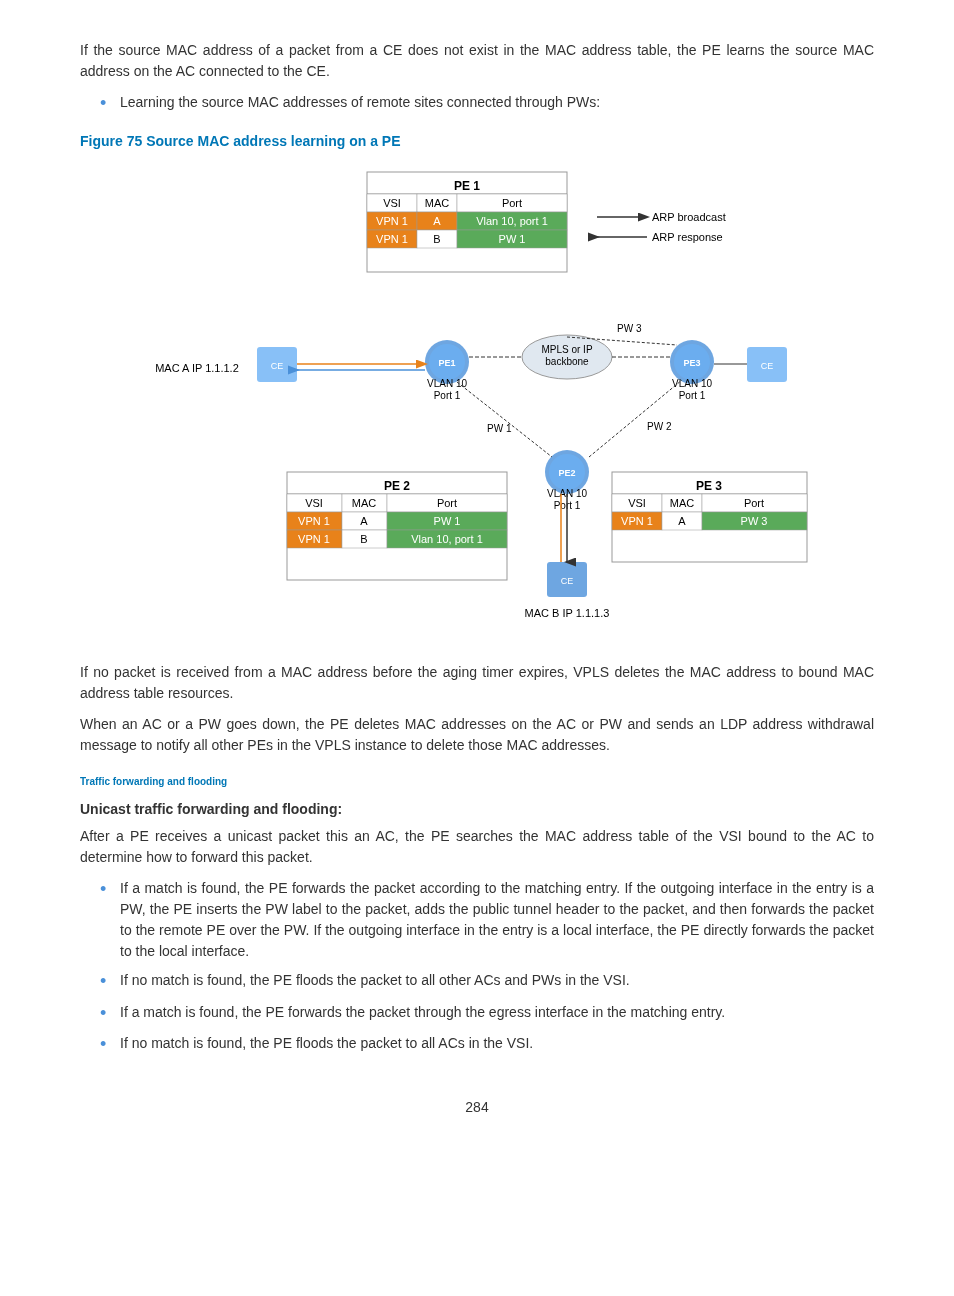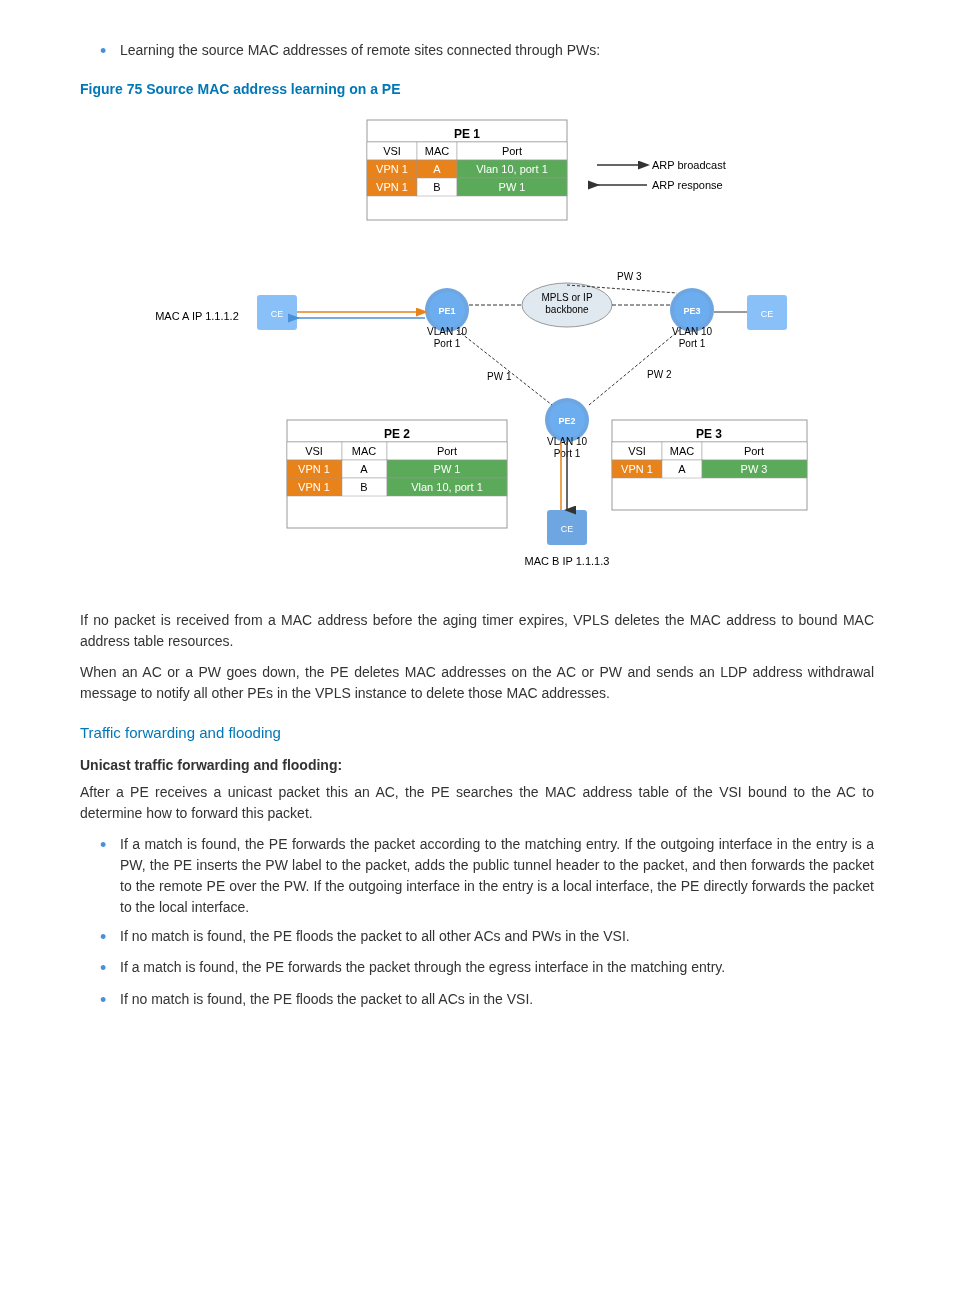--- a/index.html
+++ b/index.html
@@ -43,22 +43,22 @@
       margin-bottom: 8px;
       text-align: justify;
     }
     .figure-title {
       color: #0077b6;
       font-weight: bold;
       margin: 16px 0 10px 0;
     }
     .section-heading {
       color: #0077b6;
-      font-weight: normal;
-      font-size: 15px;
+      font-weight: bold;
+      font-size: 10px;
       margin: 18px 0 10px 0;
     }
     .sub-heading {
       font-weight: bold;
       margin: 10px 0 6px 0;
     }
     
     .figure-container {
       display: flex;
       justify-content: center;
@@ -72,20 +72,21 @@
       text-align: center;
       margin-top: 40px;
       font-size: 14px;
     }
   </style>
 </head>
 <body>
 
 <div class="content-area">
 
+  <p class="paragraph">If the source MAC address of a packet from a CE does not exist in the MAC address table, the PE learns the source MAC address on the AC connected to the CE.</p>
 
   <div class="bullet-item">
     <span class="bullet-dot">•</span>
     <span class="bullet-text">Learning the source MAC addresses of remote sites connected through PWs:</span>
   </div>
 
   <p class="figure-title">Figure 75 Source MAC address learning on a PE</p>
 
   <div class="figure-container">
     <svg class="diagram-svg" viewBox="0 0 680 480" xmlns="http://www.w3.org/2000/svg">
@@ -261,14 +262,15 @@
   <div class="bullet-item">
     <span class="bullet-dot">•</span>
     <span class="bullet-text">If a match is found, the PE forwards the packet through the egress interface in the matching entry.</span>
   </div>
 
   <div class="bullet-item">
     <span class="bullet-dot">•</span>
     <span class="bullet-text">If no match is found, the PE floods the packet to all ACs in the VSI.</span>
   </div>
 
+  <div class="page-number">284</div>
 
 </div>
 
 </body></html>

